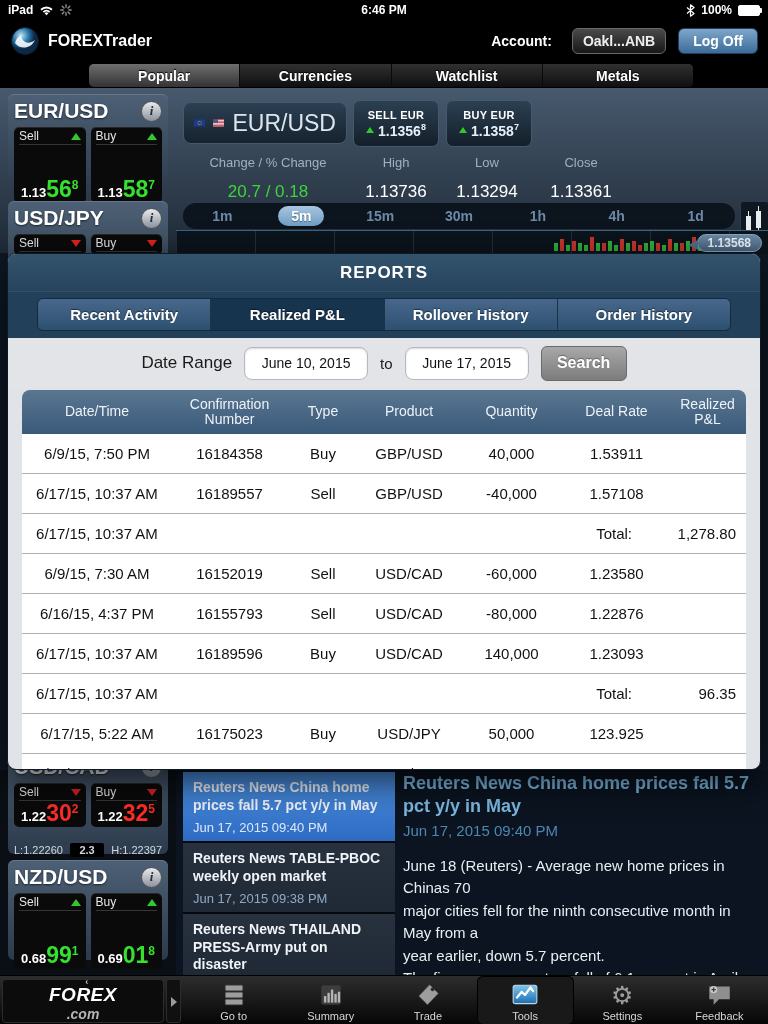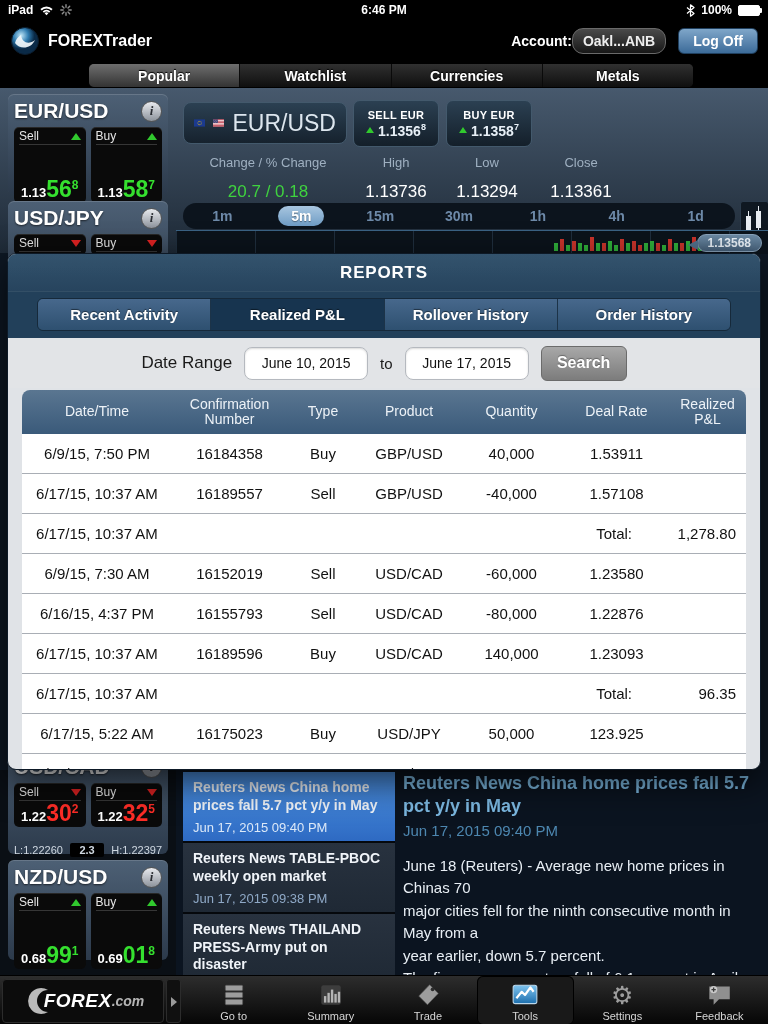--- a/index.html
+++ b/index.html
@@ -10,22 +10,22 @@
   .statusbar{left:0;top:0;width:768px;height:20px;background:#000;color:#fff;font-size:12px;
     display:flex;align-items:center;justify-content:space-between;padding:0 8px;box-sizing:border-box;font-weight:bold;}
   .sb-left,.sb-right{display:flex;align-items:center;gap:6px;}
   .sb-time{position:absolute;left:0;right:0;text-align:center;font-weight:bold;}
   .batt{width:20px;height:9px;border:1px solid #fff;border-radius:2px;position:relative;background:#fff;}
   .batt:after{content:"";position:absolute;right:-3px;top:2px;width:2px;height:5px;background:#fff;border-radius:0 1px 1px 0;}
   
   .appheader{left:0;top:20px;width:768px;height:42px;background:#000;display:flex;align-items:center;}
   .brandtitle{color:#fff;font-size:16px;font-weight:bold;margin-left:8px;}
   .acctlabel{color:#fff;font-size:14px;font-weight:bold;}
-  .acctbtn{margin-left:0;padding:4px 10px;font-size:14px;font-weight:bold;color:#eee;background:linear-gradient(#4a4a4a,#171717);
-    border:1px solid #6a6a6a;border-radius:11px;}
+  .acctbtn{margin-left:20px;padding:4px 10px;font-size:14px;font-weight:bold;color:#eee;background:linear-gradient(#4a4a4a,#171717);
+    border:1px solid #6a6a6a;border-radius:6px;}
   .logoffbtn{margin:0 10px 0 12px;padding:4px 14px;font-size:14px;font-weight:bold;color:#fff;
     background:linear-gradient(#7fa6c9,#3c6b99);border:1px solid #20405f;border-radius:6px;}
   .hspacer{flex:1;}
   
   .navrow{left:0;top:62px;width:768px;height:26px;background:#000;}
   .navstrip{position:absolute;left:88px;top:1px;width:604px;height:23px;display:flex;border-radius:6px;overflow:hidden;
     background:linear-gradient(#3a3a3a,#141414);border:1px solid #000;}
   .navtab{flex:1;display:flex;align-items:center;justify-content:center;color:#fff;font-size:14px;font-weight:bold;
     border-right:1px solid #0a0a0a;background:linear-gradient(#303030,#0f0f0f);text-shadow:0 -1px 1px #000;}
   .navtab:last-child{border-right:none;}
@@ -131,21 +131,21 @@
   .ndate{color:#8fa9c7;font-size:13px;margin-top:6px;}
   .nitem.sel .ndate{color:#dce9f8;}
   
   .newsdetail{left:403px;top:772px;width:357px;height:203px;overflow:hidden;}
   .ndtitle{color:#7cb9e2;font-size:18px;font-weight:bold;line-height:1.3;}
   .nddate{color:#4d87b0;font-size:15px;margin-top:3px;}
   .ndbody{color:#e8eef4;font-size:15px;line-height:1.5;margin-top:16px;white-space:pre-line;}
   
   .toolbar{left:0;top:975px;width:768px;height:49px;background:linear-gradient(#2d2d2d,#050505);border-top:1px solid #000;z-index:60;}
   .logobox{position:absolute;left:2px;top:3px;width:160px;height:42px;background:#0c0c0c;border:1px solid #2c2c2c;
-    border-radius:4px;display:flex;align-items:center;justify-content:center;}
+    border-radius:4px;display:flex;align-items:center;justify-content:center;flex-direction:column;}
   .fxword{color:#fff;font-size:19px;font-weight:bold;font-style:italic;letter-spacing:.5px;}
   .fxcom{color:#b5b5b5;font-size:14px;font-style:italic;font-weight:bold;}
   .chev{position:absolute;left:166px;top:3px;width:13px;height:42px;background:#101010;border:1px solid #2c2c2c;border-radius:3px;}
   .chev:after{content:"";position:absolute;left:4px;top:17px;width:0;height:0;border-top:5px solid transparent;
     border-bottom:5px solid transparent;border-left:6px solid #9a9a9a;}
   .titems{position:absolute;left:185px;top:0;width:583px;height:49px;display:flex;}
   .titem{flex:1;display:flex;flex-direction:column;align-items:center;justify-content:flex-end;padding-bottom:3px;gap:1px;}
   .titem .ticon{height:28px;display:flex;align-items:center;justify-content:center;}
   .titem .tlabel{color:#d6d6d6;font-size:11px;}
   .titem.sel{background:#191919;border-radius:6px;box-shadow:inset 0 0 0 1px #000;}
@@ -202,22 +202,22 @@
     <span class="brandtitle">FOREXTrader</span>
     <span class="hspacer"></span>
     <span class="acctlabel">Account:</span>
     <span class="acctbtn">Oakl...ANB</span>
     <span class="logoffbtn">Log Off</span>
   </div>
 
   <div class="abs navrow">
     <div class="navstrip" id="navstrip">
         <div class="navtab sel">Popular</div>
+        <div class="navtab">Currencies</div>
         <div class="navtab">Watchlist</div>
-        <div class="navtab">Currencies</div>
         <div class="navtab">Metals</div>
       </div>
   </div>
 
   <div class="abs topsec"></div>
 
   <div class="abs panel" id="p-eurusd" style="left:8px;top:94px;height:101px">
       <div class="ptitlerow">
         <span class="ptitle">EUR/USD</span>
         <span class="infoicon">i</span>

